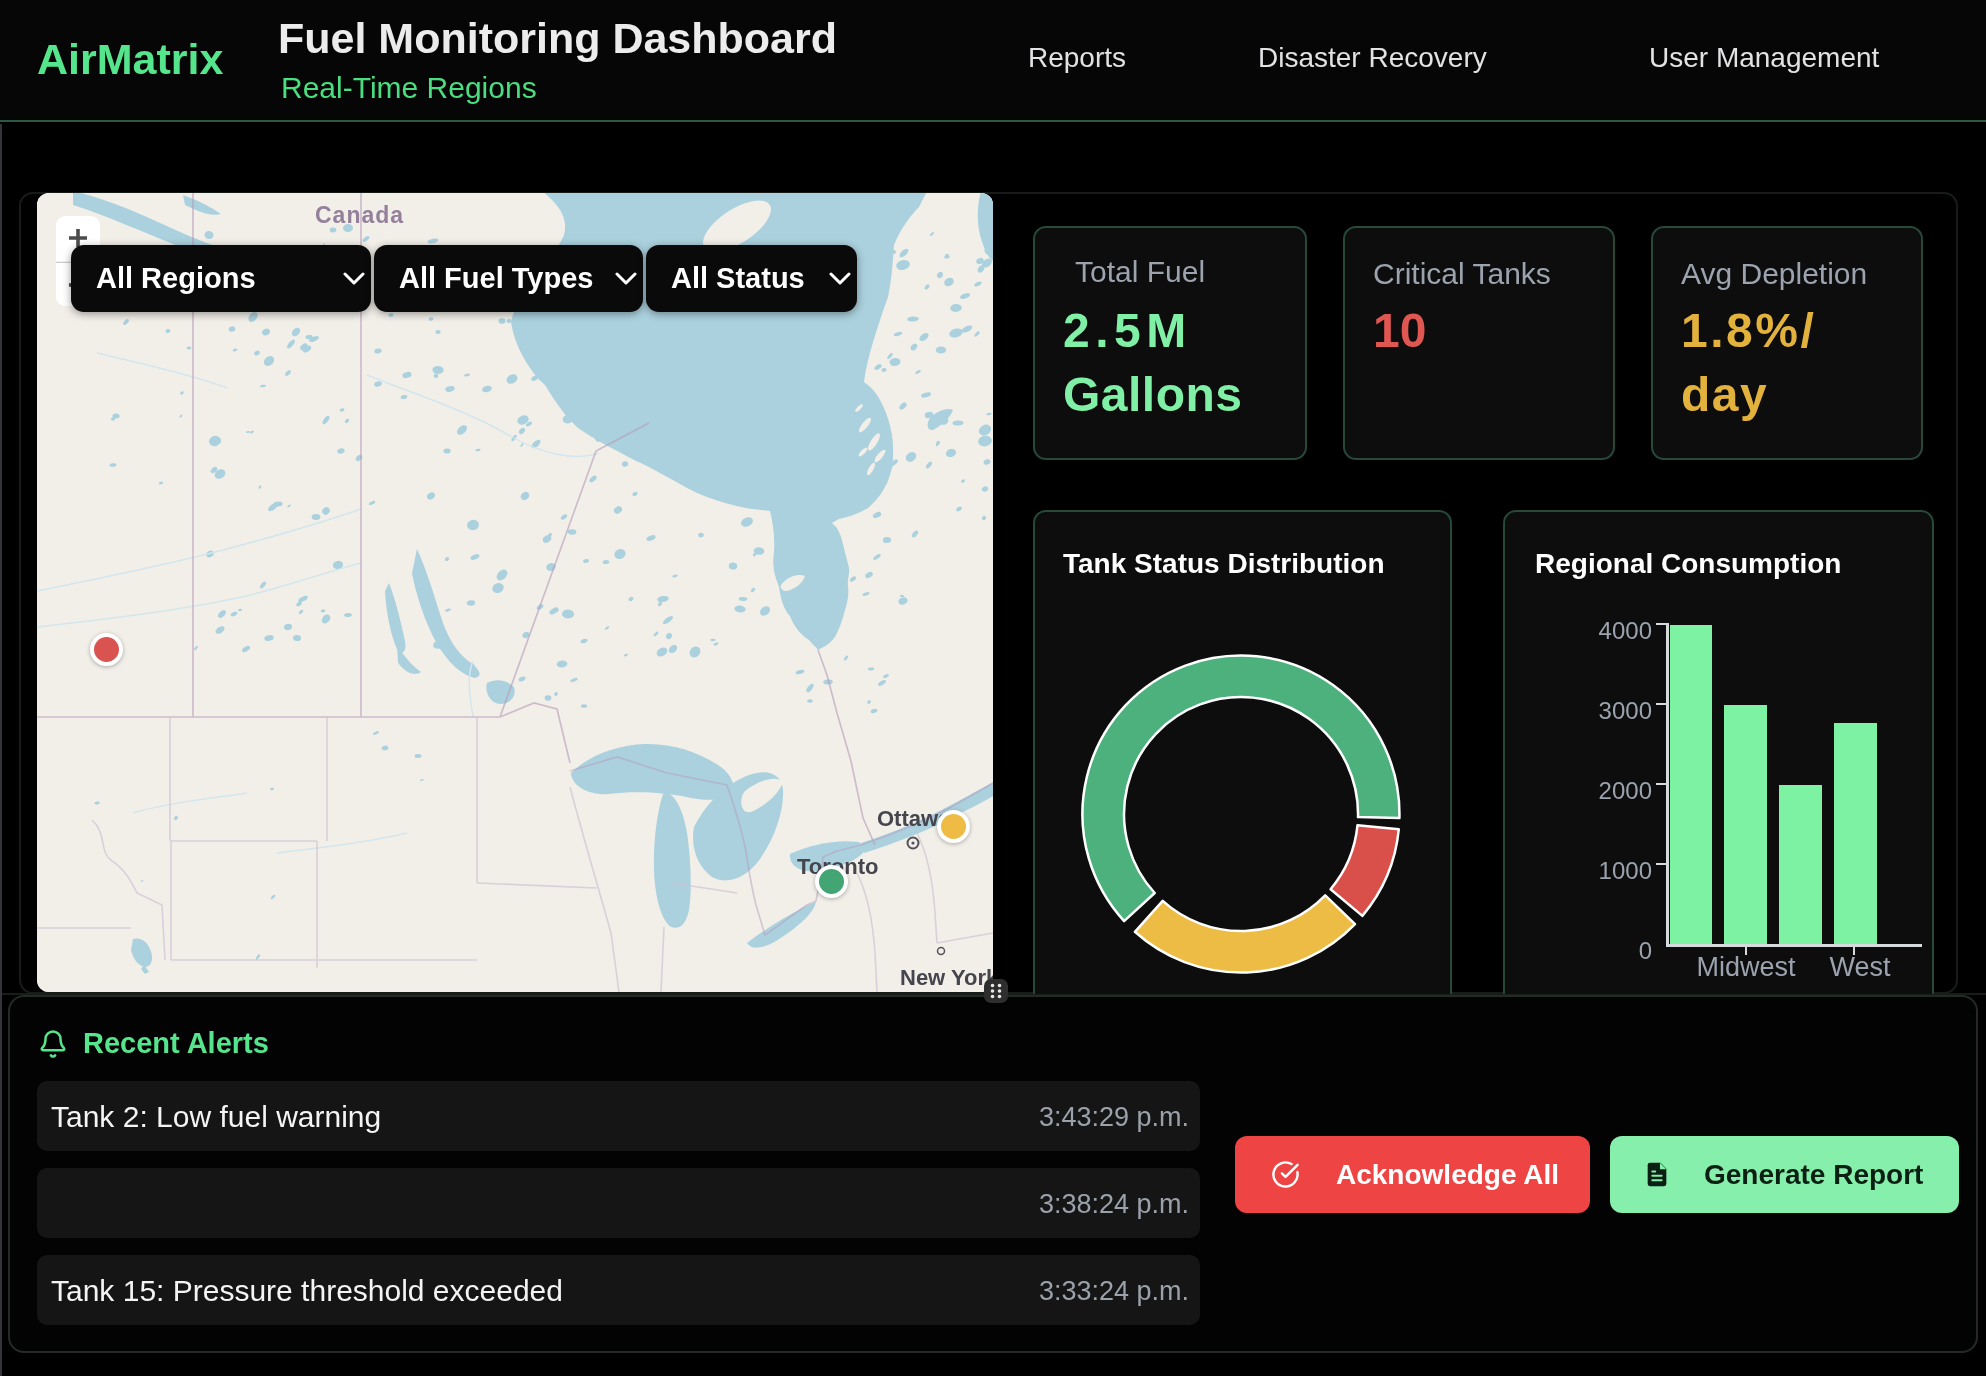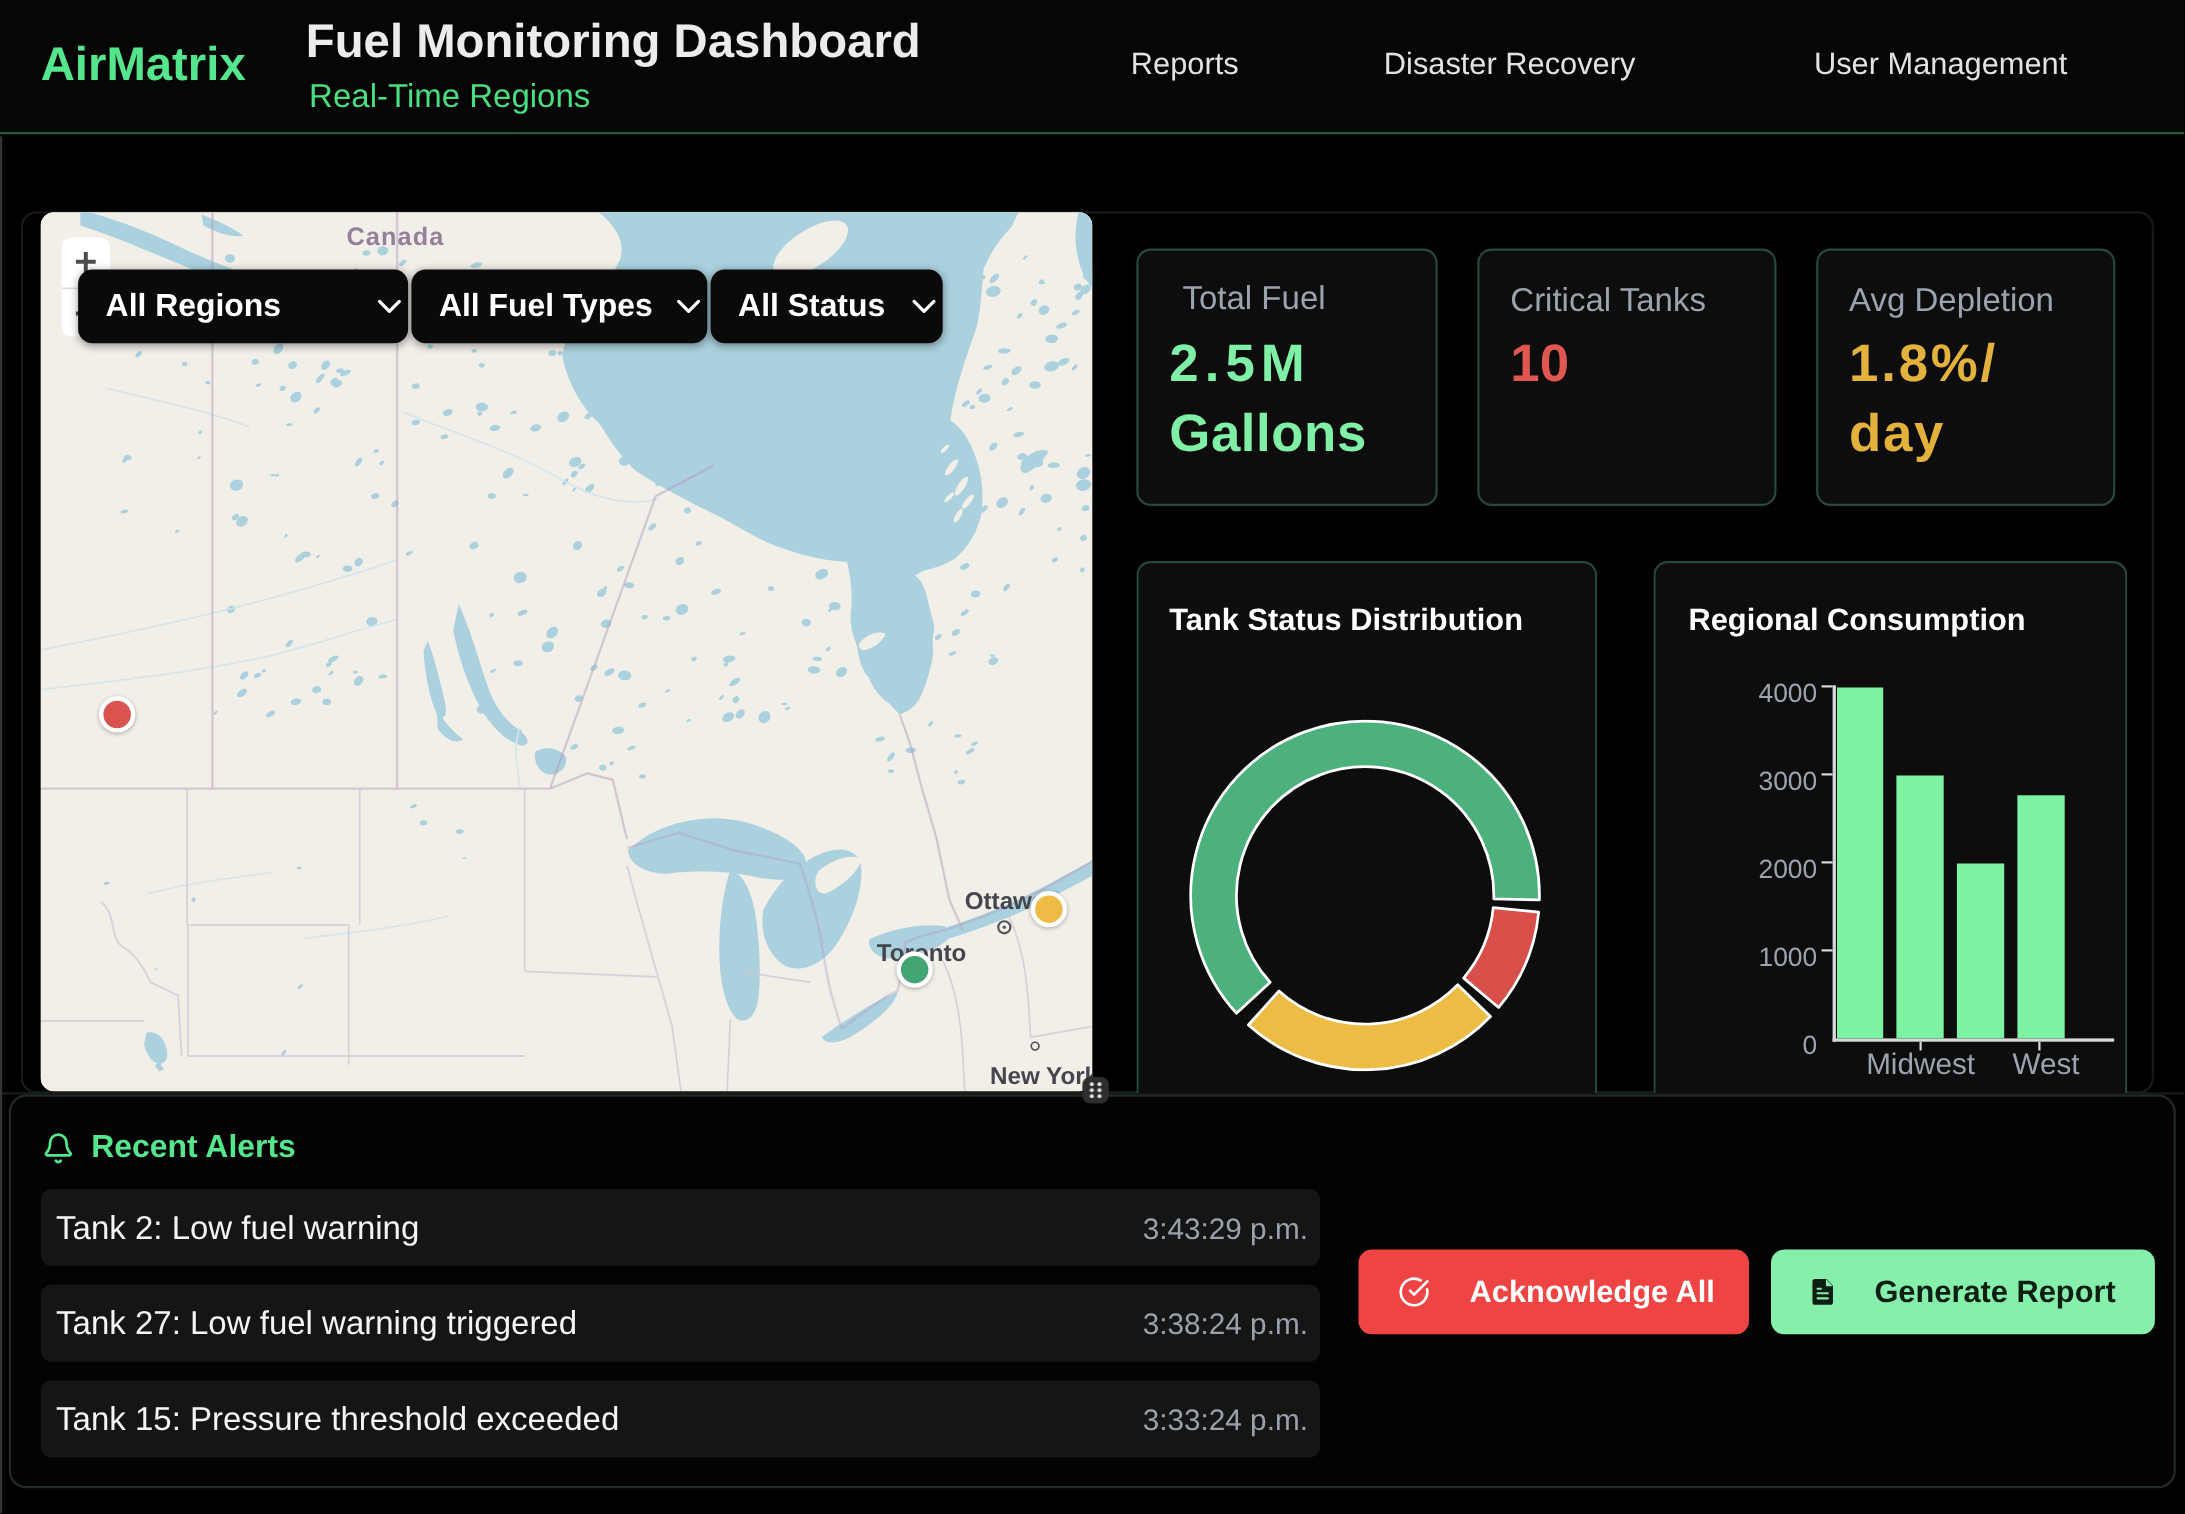--- a/index.html
+++ b/index.html
@@ -535,21 +535,20 @@
     <path d="M10.268 21a2 2 0 0 0 3.464 0"></path>
     <path d="M3.262 15.326A1 1 0 0 0 4 17h16a1 1 0 0 0 .74-1.673C19.41 13.956 18 12.499 18 8A6 6 0 0 0 6 8c0 4.499-1.411 5.956-2.738 7.326"></path>
   </svg>
   <div id="ralerts">Recent Alerts</div>
 
   <div class="arow" style="top:1081px;">
       <div class="atext">Tank 2: Low fuel warning</div>
       <div class="atime">3:43:29 p.m.</div>
     </div>
   <div class="arow" style="top:1168px;">
-      <div class="atext">Tank 27: Low fuel warning triggered</div>
       <div class="atime">3:38:24 p.m.</div>
     </div>
   <div class="arow" style="top:1255px;">
       <div class="atext">Tank 15: Pressure threshold exceeded</div>
       <div class="atime">3:33:24 p.m.</div>
     </div>
 
   <div class="btn" id="ackbtn">
     <svg class="abs" style="left:36px; top:24px;" width="29" height="29" viewBox="0 0 24 24" fill="none" stroke="#fff" stroke-width="2" stroke-linecap="round" stroke-linejoin="round">
       <path d="M21.801 10A10 10 0 1 1 17 3.335"></path>

